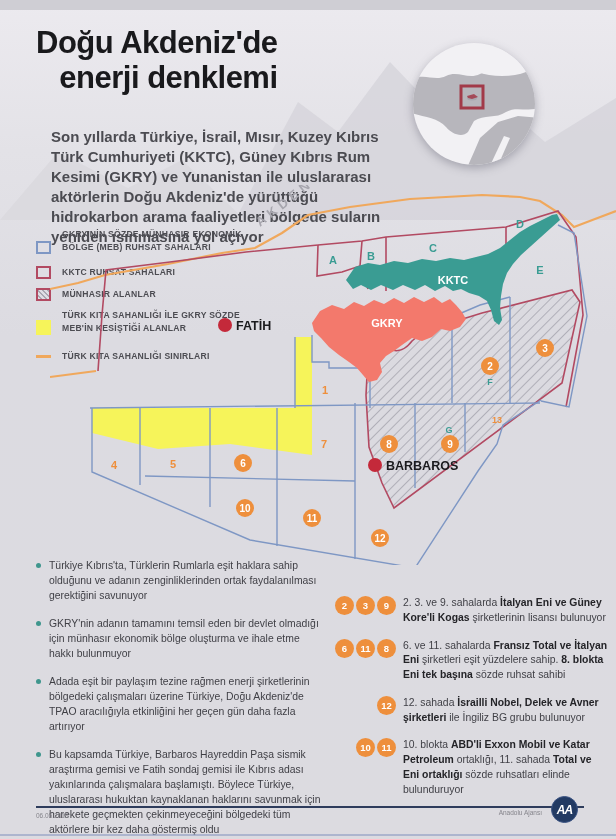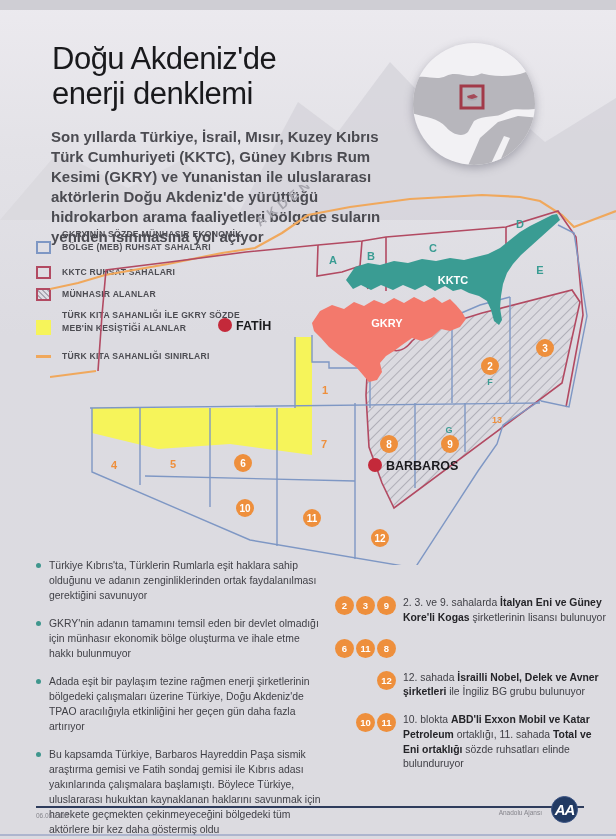--- a/index.html
+++ b/index.html
@@ -1,22 +1,22 @@
 <!DOCTYPE html>
 <html><head>
 <meta charset="utf-8">
 <style>
   html,body{margin:0;padding:0;background:#9a99a0;}
   *{box-sizing:border-box;font-family:"Liberation Sans",sans-serif;}
   .canvas{position:relative;width:616px;height:839px;margin:0 auto;overflow:hidden;
     background:linear-gradient(180deg,#eceaef 0%,#e3e2e7 18%,#dcdbe1 40%,#dcdbe0 100%);}
   .top-strip{position:absolute;left:0;top:0;width:616px;height:10px;background:#cfced4;}
   .bg-mountains{position:absolute;left:0;top:10px;pointer-events:none;}
-  .page-title{position:absolute;left:36px;top:26px;font-size:31px;line-height:1.12;font-weight:normal;
-    color:#19191c;letter-spacing:-0.5px;margin:16px;}
+  .page-title{position:absolute;left:36px;top:26px;font-size:31px;line-height:1.12;font-weight:bold;
+    color:#19191c;letter-spacing:-0.5px;margin:0;text-align:right;}
   .intro{position:absolute;left:36px;top:112px;width:342px;font-size:15px;line-height:1.34;
     font-weight:bold;color:#4b4b51;margin:15px;}
   .inset{position:absolute;left:410px;top:40px;width:130px;height:130px;filter:drop-shadow(0 3px 5px rgba(40,40,60,.30));}
   
   .lg-item{position:absolute;left:36px;display:flex;align-items:flex-end;}
   .sw{flex:0 0 auto;width:15px;height:13px;margin-top:1px;background:#dfdee4;}
   .sw1{border:2px solid #7e97c4;}
   .sw2{border:2px solid #b24a62;}
   .sw3{border:2px solid #b24a62;background:repeating-linear-gradient(45deg,#dfdee4 0 2px,#a9a8b2 2px 3.5px);}
   .sw4{background:#f6f45a;height:15px;}
@@ -36,21 +36,21 @@
   .badge{width:19px;height:19px;border-radius:50%;background:#ee8f3c;color:#fff;font-size:9.5px;
     font-weight:bold;display:flex;align-items:center;justify-content:center;flex:0 0 auto;}
   .note-text{margin-left:7px;font-size:10.4px;line-height:1.42;color:#3f3f45;}
   .note-text b{color:#242428;}
   
   .footer-line{position:absolute;left:36px;top:806px;width:548px;border-top:2px solid #2e3c5c;}
   .footer-date{position:absolute;left:36px;top:812px;font-size:6.5px;color:#85848b;}
   .footer-credit{position:absolute;left:430px;top:809px;width:112px;text-align:right;font-size:6.5px;color:#85848b;}
   .aa-logo{position:absolute;left:551px;top:796px;width:27px;height:27px;border-radius:50%;
     background:#223a63;border:1.5px solid #3b5484;display:flex;align-items:center;justify-content:center;
-    color:#fff;font-size:15px;font-weight:bold;font-style:italic;letter-spacing:-1px;}
+    color:#fff;font-size:12px;font-weight:bold;font-style:italic;letter-spacing:-1px;}
   .bottom-line{position:absolute;left:0;top:834px;width:616px;height:2px;background:#93a2c4;opacity:.65;}
   .map-svg{position:absolute;left:50px;top:185px;}
   svg text{font-family:"Liberation Sans",sans-serif;}
 </style>
 </head>
 <body>
 
 <div class="canvas">
   <div class="top-strip"></div>
 
@@ -242,20 +242,21 @@
           <span class="badge">9</span>
         </div>
       <div class="note-text">2. 3. ve 9. sahalarda <b>İtalyan Eni ve Güney Kore'li Kogas</b> şirketlerinin lisansı bulunuyor</div>
     </div>
     <div class="note">
       <div class="note-badges">
           <span class="badge">6</span>
           <span class="badge">11</span>
           <span class="badge">8</span>
         </div>
+      <div class="note-text">6. ve 11. sahalarda <b>Fransız Total ve İtalyan Eni</b> şirketleri eşit yüzdelere sahip. <b>8. blokta Eni tek başına</b> sözde ruhsat sahibi</div>
     </div>
     <div class="note">
       <div class="note-badges">
           <span class="badge">12</span>
         </div>
       <div class="note-text">12. sahada <b>İsrailli Nobel, Delek ve Avner şirketleri</b> ile İngiliz BG grubu bulunuyor</div>
     </div>
     <div class="note">
       <div class="note-badges">
           <span class="badge">10</span>

